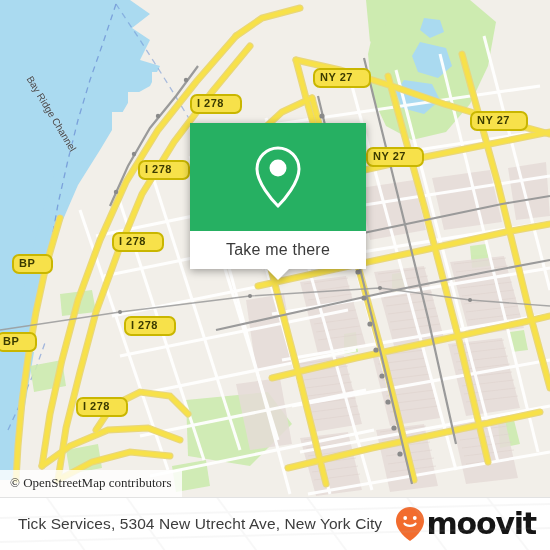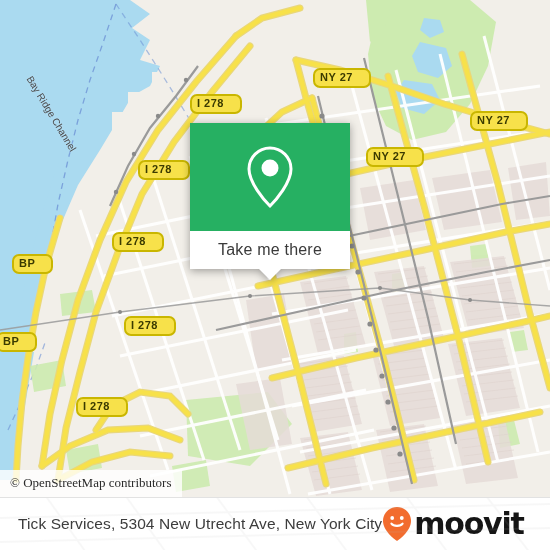--- a/index.html
+++ b/index.html
@@ -46,21 +46,21 @@
     color:#2b2b2b;
     font-size:13px;
     line-height:18px;
     padding:4px 10px 5px 10px;
     font-family:Liberation Serif, serif;
     white-space:nowrap;
   }
 
   
   #card{
-    position:absolute;left:190px;top:123px;width:160px;
+    position:absolute;left:190px;top:123px;width:176px;
     filter:drop-shadow(0 2px 4px rgba(0,0,0,.35));
   }
   #card-top{
     background:#26b062;height:108px;
     display:flex;align-items:center;justify-content:center;
   }
   #card-bottom{
     background:#fff;height:38px;
     display:flex;align-items:center;justify-content:center;
     position:relative;
@@ -75,21 +75,21 @@
     border-left:11px solid transparent;
     border-right:11px solid transparent;
     border-top:11px solid #fff;
   }
 
   
   #bottombar{
     position:absolute;left:0;bottom:0;width:550px;height:53px;
     background:#ffffff;
     border-top:1px solid #e2e2e2;
-    display:flex;align-items:center;justify-content:flex-start;
+    display:flex;align-items:center;justify-content:space-between;
     padding:0 14px 0 18px;box-sizing:border-box;
     overflow:hidden;
   }
   #bar-address{
     color:#3c3c3c;font-size:15.5px;letter-spacing:.1px;white-space:nowrap;
     font-family:"Liberation Sans", sans-serif;
   }
   #brand{display:flex;align-items:center;gap:2px;}
   #brand-word{
     color:#151515;font-size:30px;font-weight:bold;letter-spacing:-1.2px;

